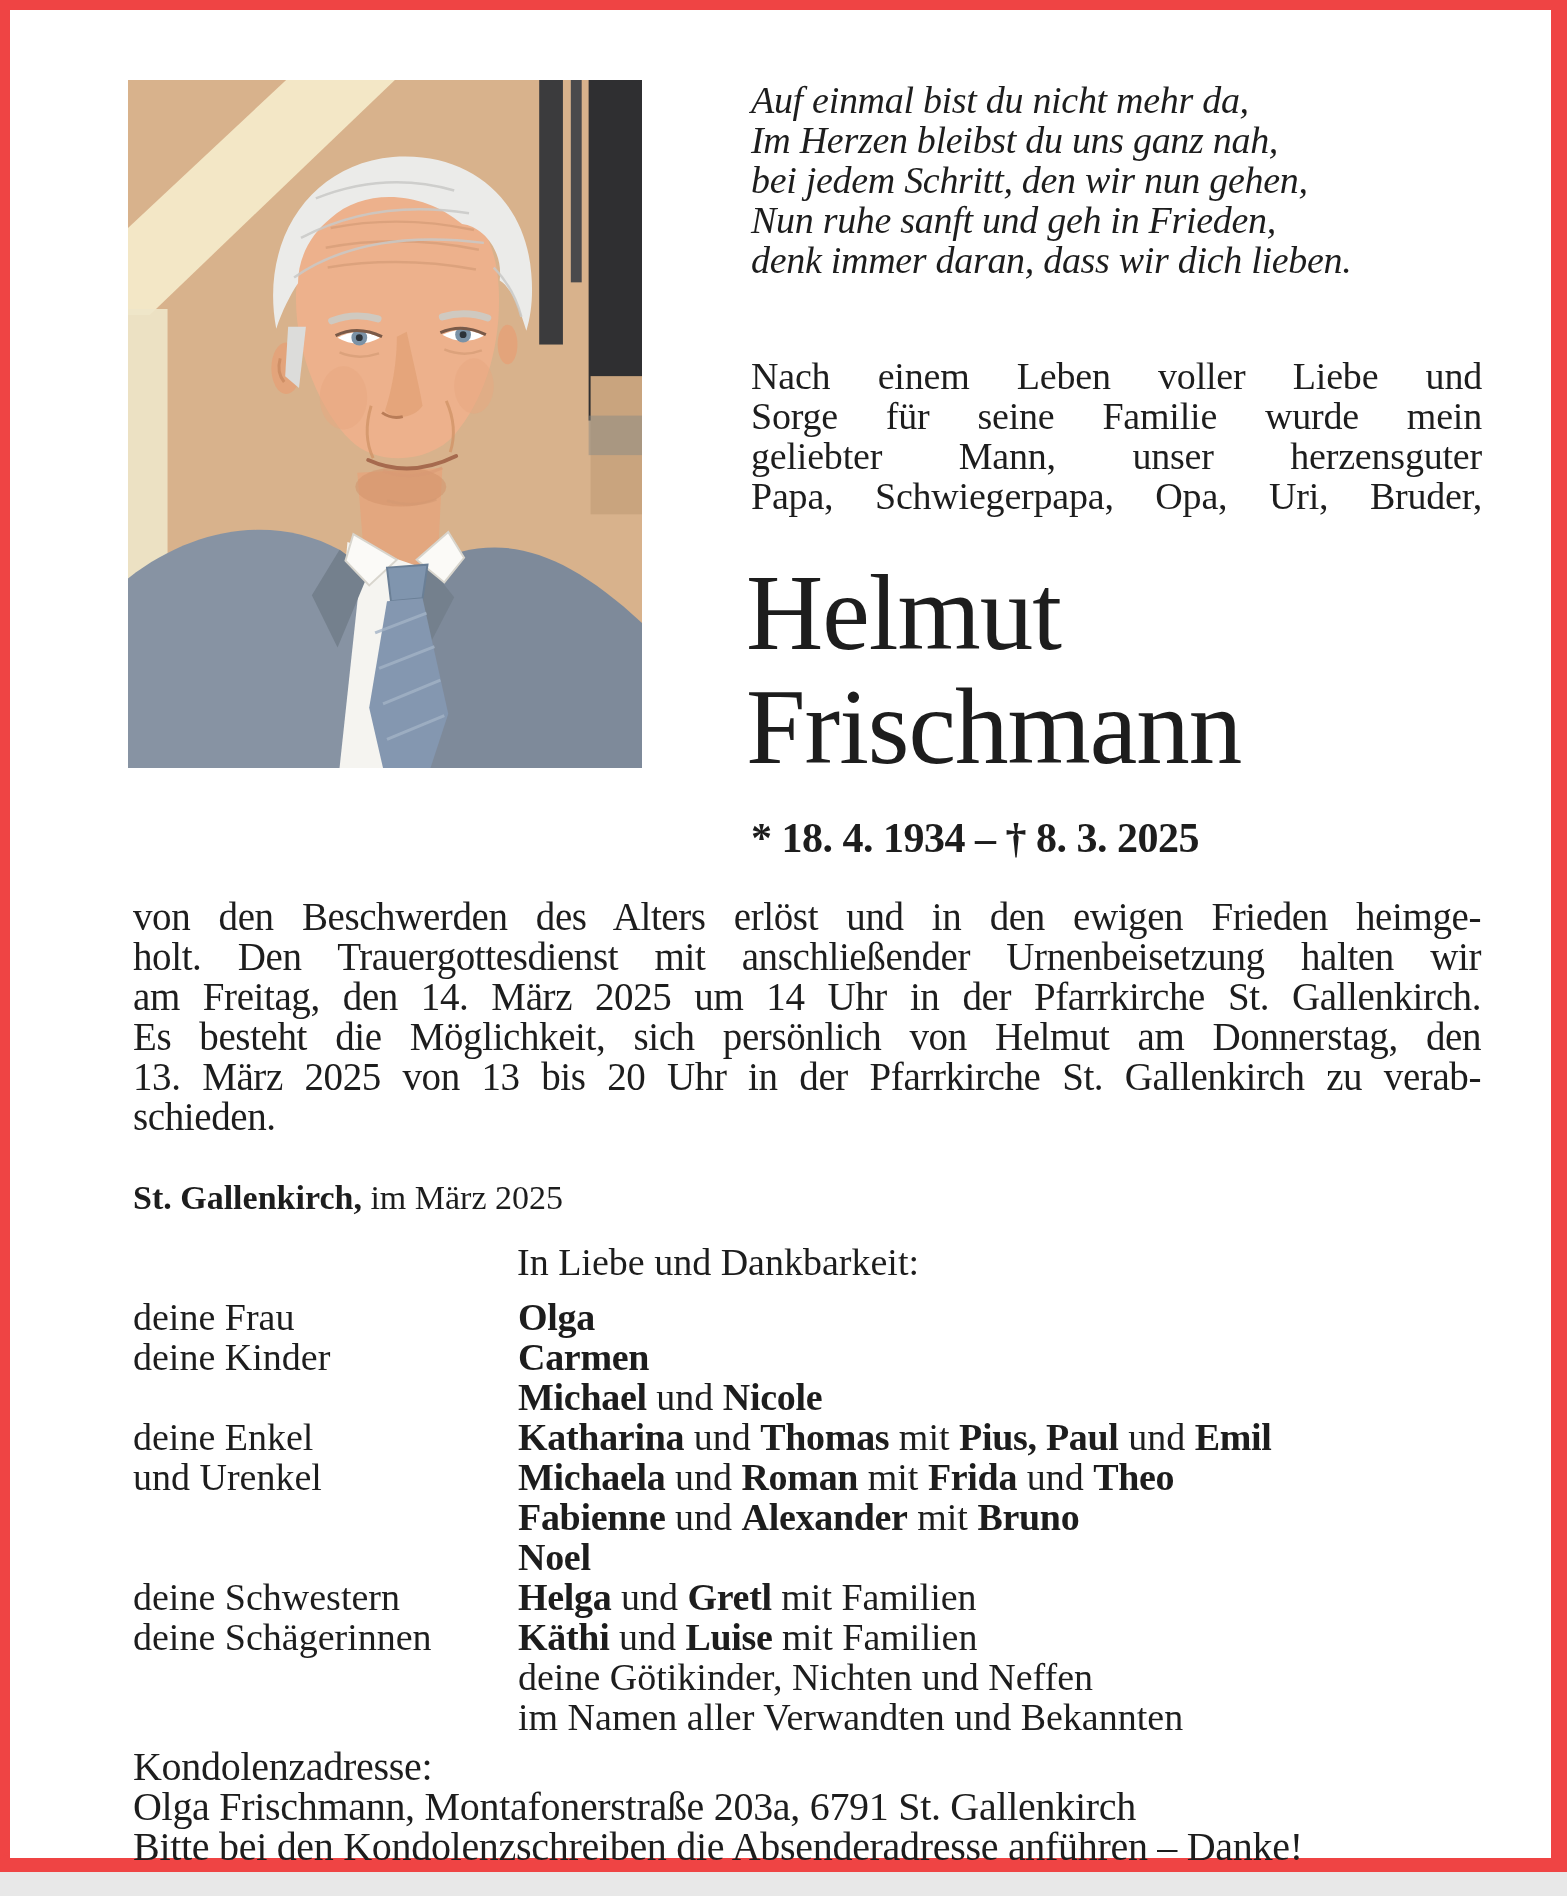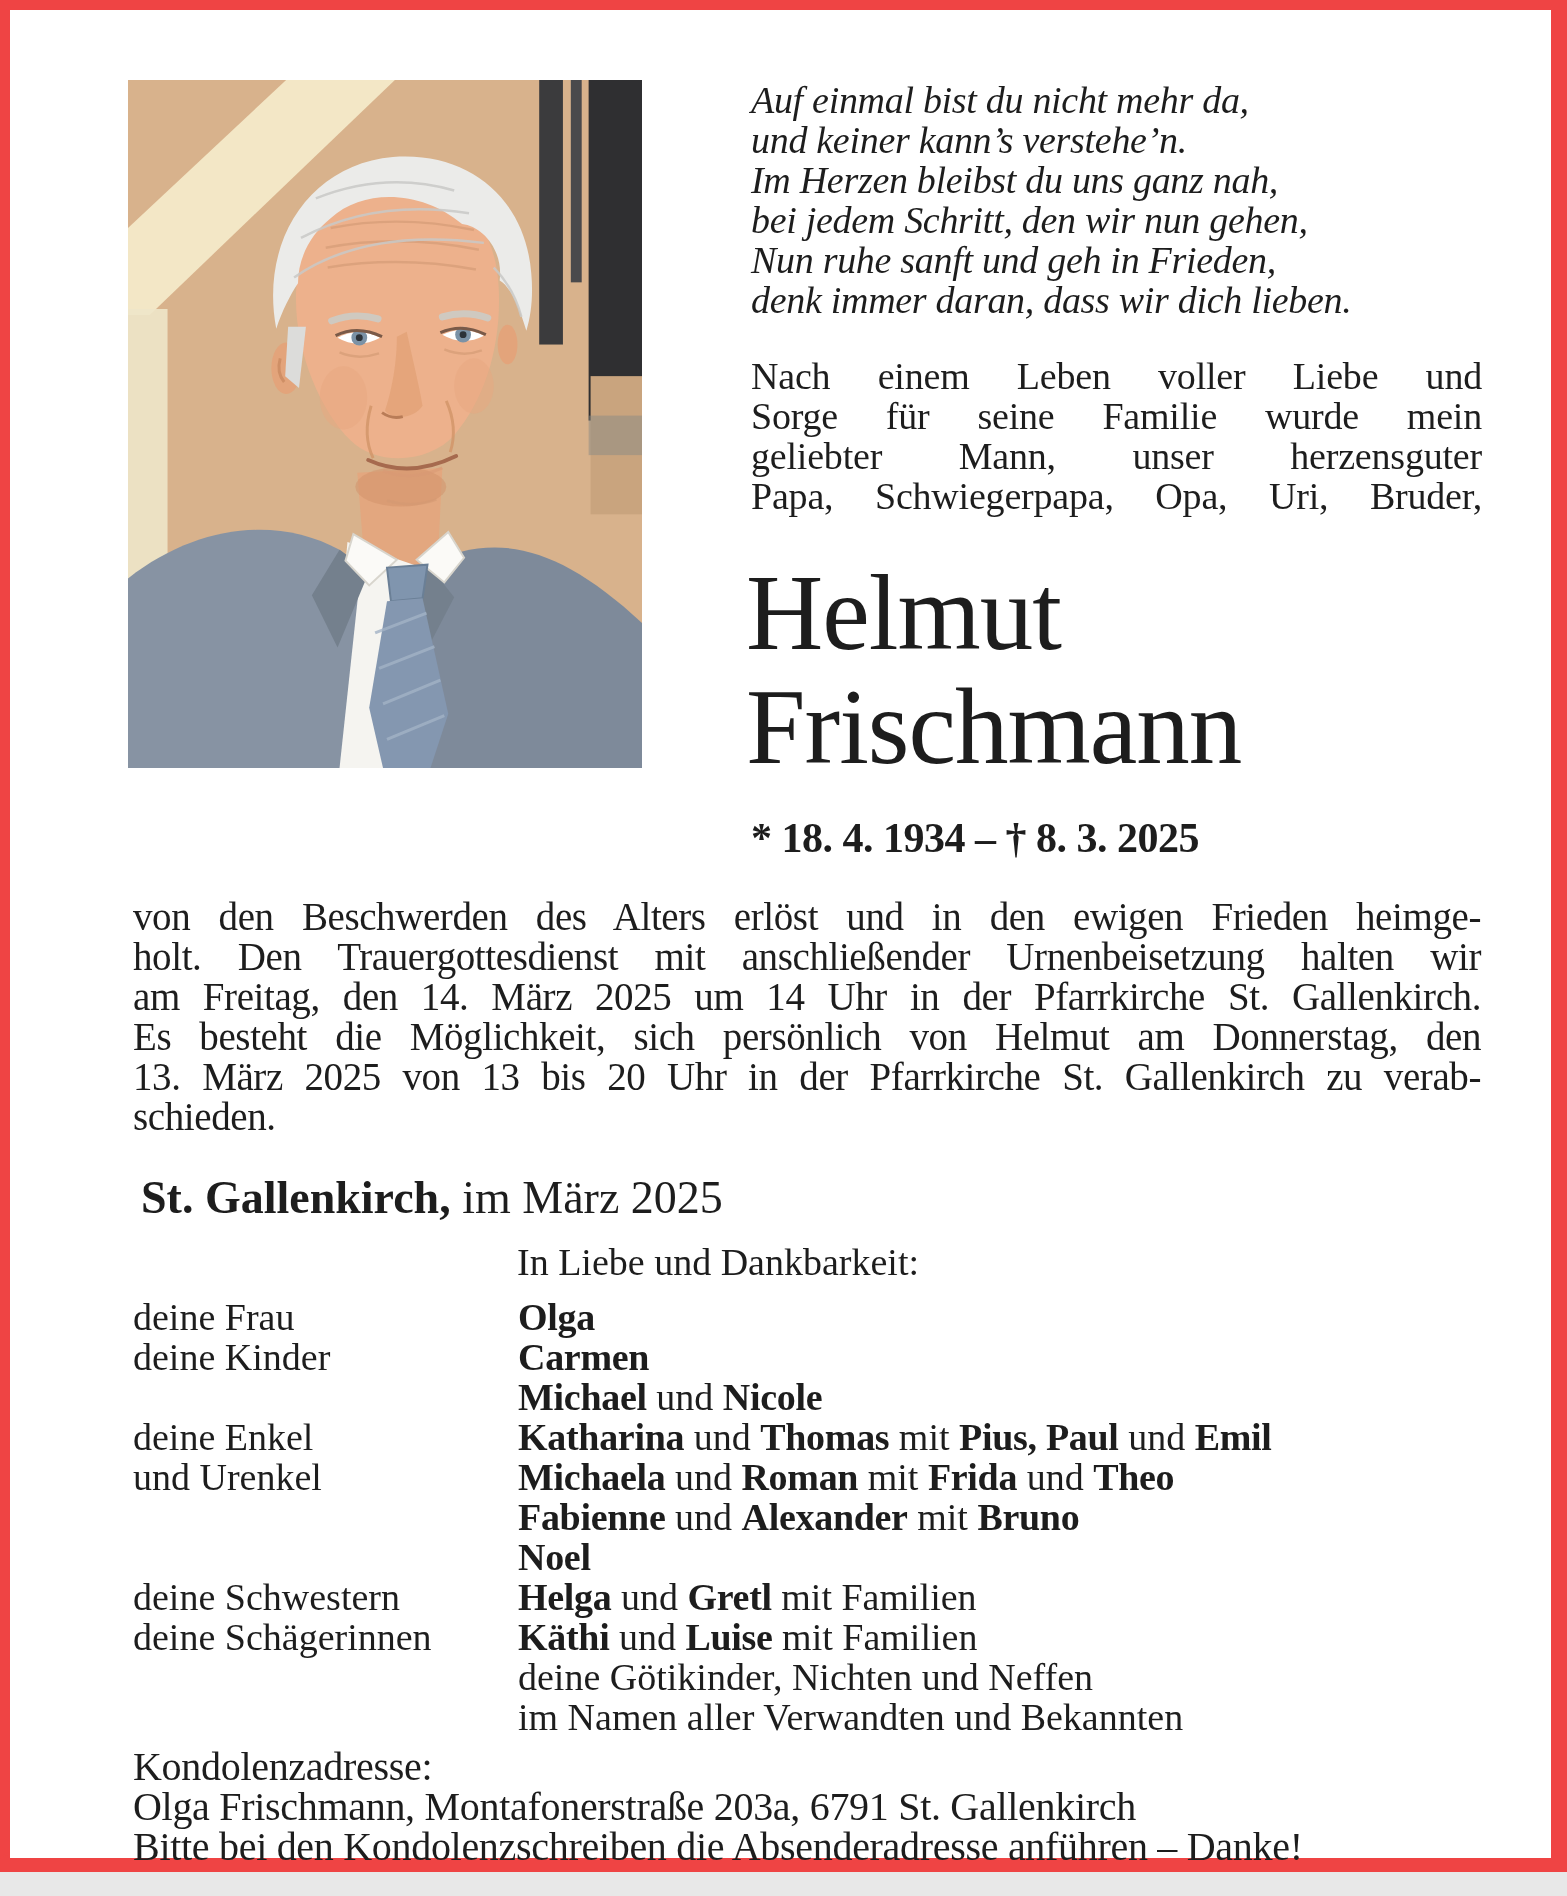--- a/index.html
+++ b/index.html
@@ -22,21 +22,21 @@
   .intro { left:751px; top:356px; width:731px; font-size:38px; line-height:40px; letter-spacing:-0.2px; }
   .intro-line.just { text-align:justify; text-align-last:justify; }
 
   .deceased-name { left:746px; top:556px; font-size:107px; line-height:114px; letter-spacing:-1px; white-space:nowrap; }
 
   .dates { left:751px; top:814px; font-size:42px; line-height:48px; font-weight:700; white-space:nowrap; letter-spacing:-0.5px; }
 
   .announcement { left:133px; top:897px; width:1348px; font-size:39px; line-height:40px; letter-spacing:-0.4px; }
   .announcement .just { text-align:justify; text-align-last:justify; }
 
-  .place-date { left:141px; top:1176px; font-size:46px; line-height:44px; white-space:nowrap; }
+  .place-date { left:133px; top:1176px; font-size:34px; line-height:44px; white-space:nowrap; }
   .place-date .place { font-weight:700; }
 
   .closing { left:517px; top:1242px; font-size:38px; line-height:40px; white-space:nowrap; }
 
   .family { left:133px; top:1297px; width:1348px; }
   .family-row { display:flex; font-size:38px; line-height:40px; white-space:nowrap; }
   .family-label { width:364px; flex:none; }
   .family-value { margin-left:21px; }
   .family-value b { font-weight:700; letter-spacing:-0.3px; }
 
@@ -134,21 +134,20 @@
       </g>
 
       <path d="M243,385 Q285,404 332,381" stroke="#a66a4e" stroke-width="4" fill="none" stroke-linecap="round"></path>
       <path d="M258,396 Q287,407 318,393" stroke="#d99a74" stroke-width="3" fill="none" opacity="0.6"></path>
       <path d="M262,426 Q287,434 312,425" stroke="#d49a73" stroke-width="2.5" fill="none" opacity="0.6"></path>
     </svg>
   </div>
 
   <div class="abs poem" id="poem">
       <div class="poem-line">Auf einmal bist du nicht mehr da,</div>
-      <div class="poem-line">und keiner kann’s verstehe’n.</div>
       <div class="poem-line">Im Herzen bleibst du uns ganz nah,</div>
       <div class="poem-line">bei jedem Schritt, den wir nun gehen,</div>
       <div class="poem-line">Nun ruhe sanft und geh in Frieden,</div>
       <div class="poem-line">denk immer daran, dass wir dich lieben.</div>
     </div>
 
   <div class="abs intro" id="intro">
       <div class="intro-line just">Nach einem Leben voller Liebe und</div>
       <div class="intro-line just">Sorge für seine Familie wurde mein</div>
       <div class="intro-line just">geliebter Mann, unser herzensguter</div>

